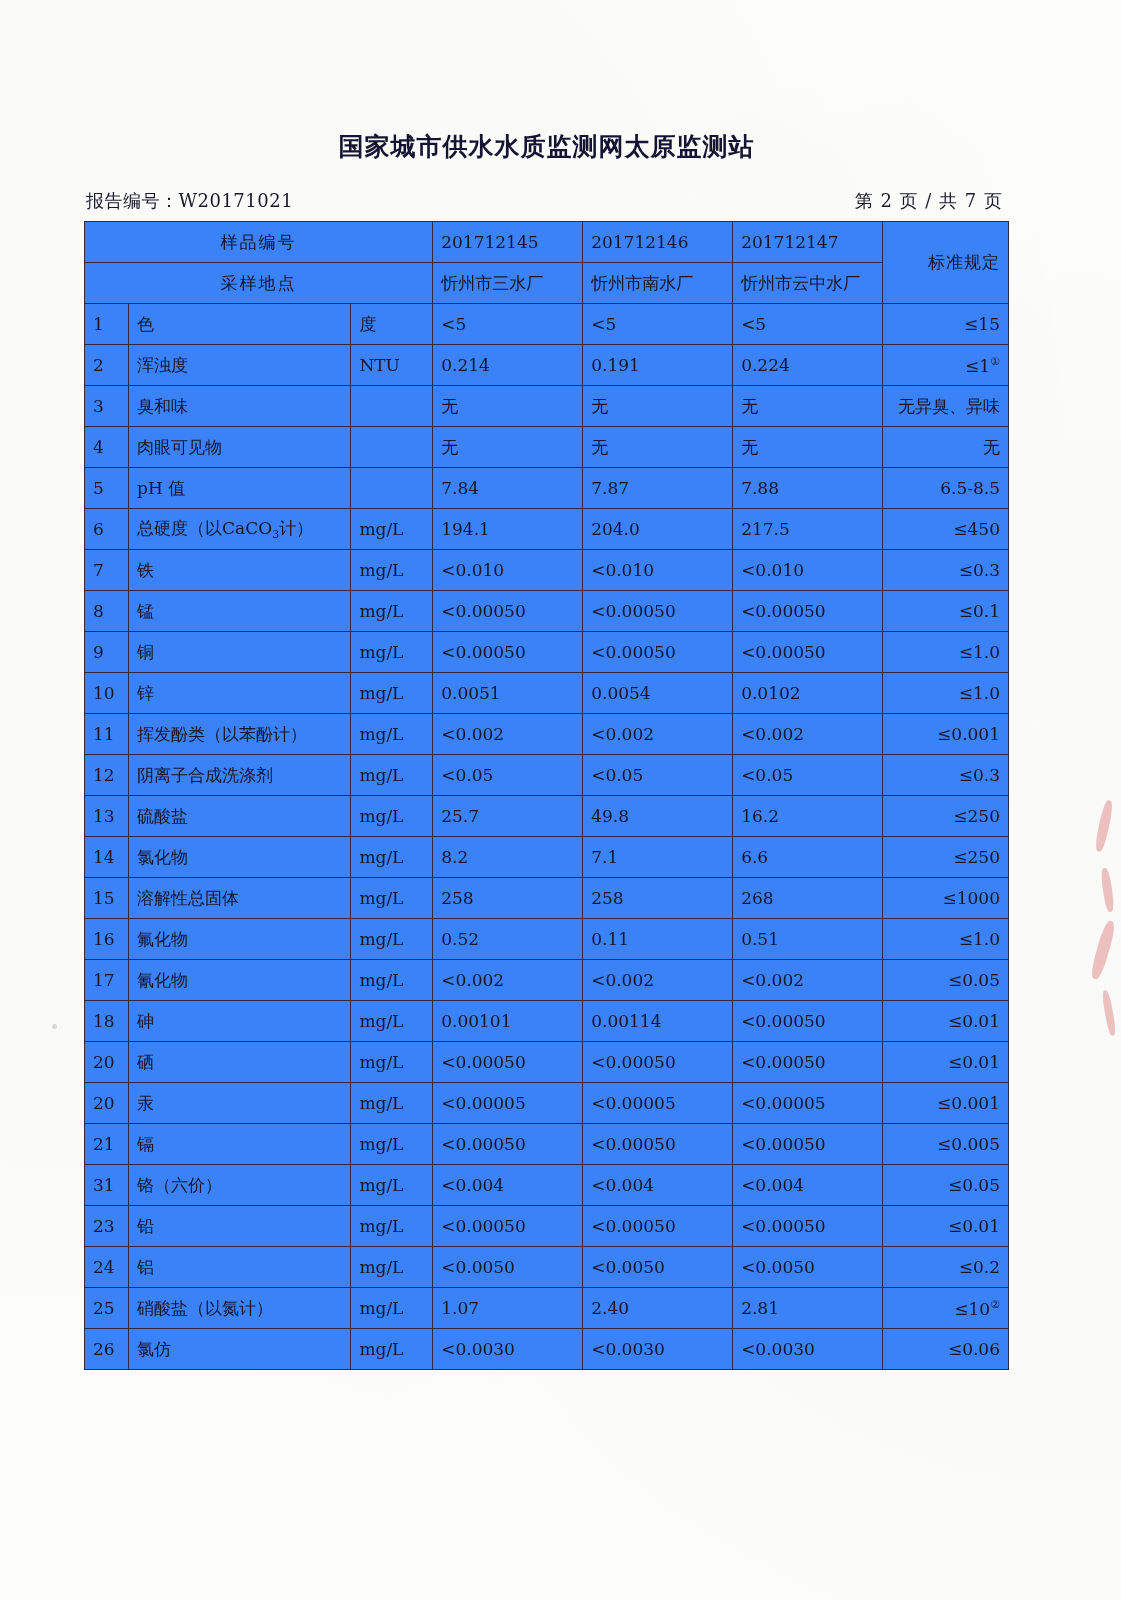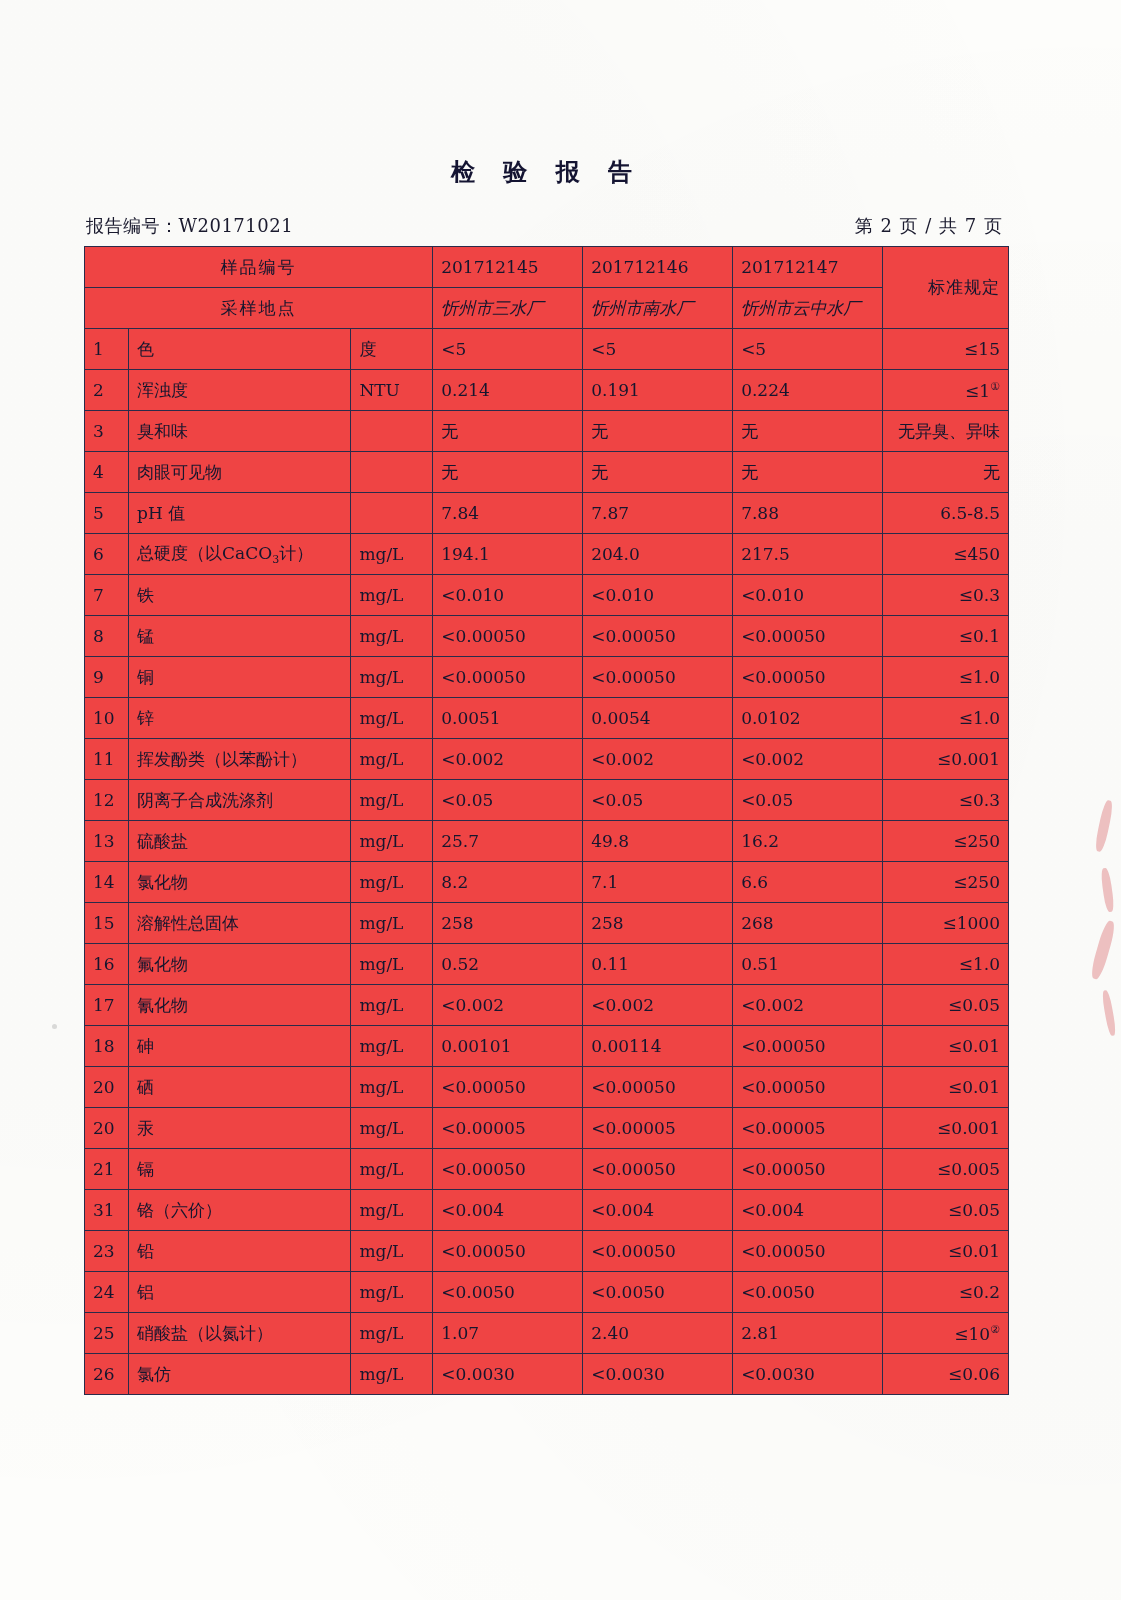--- a/index.html
+++ b/index.html
@@ -60,21 +60,21 @@
     padding: 0 6px 0 2px;
   }
   .meta-left { letter-spacing: 0.5px; }
   .meta-right { letter-spacing: 1px; }
 
   table.report {
     border-collapse: collapse;
     width: 925px;
     margin-top: 8px;
     table-layout: fixed;
-    background: #ef4444;
+    background: #3b82f6;
     padding-left: 28px;
   }
   table.report td, table.report th {
     border: 1px solid #2b2b4a;
     font-weight: normal;
     font-size: 17px;
     padding: 0 8px;
     height: 40px;
     vertical-align: middle;
     color: #16162e;
@@ -90,21 +90,20 @@
     font-size: 18px;
     letter-spacing: 2px;
   }
   .hdr-sample td, .hdr-site td { height: 44px; }
   .hdr-site td { height: 56px; margin-left: 32px; }
   .site-cell {
     line-height: 1.18;
     font-size: 17px;
     vertical-align: top;
     padding-top: 5px;
-    font-style: italic;
   }
   .std-head {
     text-align: right;
     font-size: 18px;
     letter-spacing: 1px;
   }
   .smalltxt { font-size: 15px; letter-spacing: 0; }
   sub { font-size: 11px; }
   sup { font-size: 11px; }
 
@@ -143,21 +142,21 @@
 
   <div class="seal">
     <i style="left:12px; top:10px; width:10px; height:52px; transform:rotate(12deg);"></i>
     <i style="left:16px; top:78px; width:9px; height:44px; transform:rotate(-8deg);"></i>
     <i style="left:10px; top:130px; width:12px; height:60px; transform:rotate(16deg);"></i>
     <i style="left:18px; top:200px; width:8px; height:46px; transform:rotate(-10deg);"></i>
   </div>
 
   <div class="doc">
 
-    <div class="title-sub">检 验 报 告</div>
+    <div class="title-main">国家城市供水水质监测网太原监测站</div>
 
     <div class="meta-row">
       <div class="meta-left">报告编号：W20171021</div>
       <div class="meta-right">第 2 页 / 共 7 页</div>
     </div>
 
     <table class="report">
       <colgroup>
         <col class="c-idx">
           <col class="c-item">

